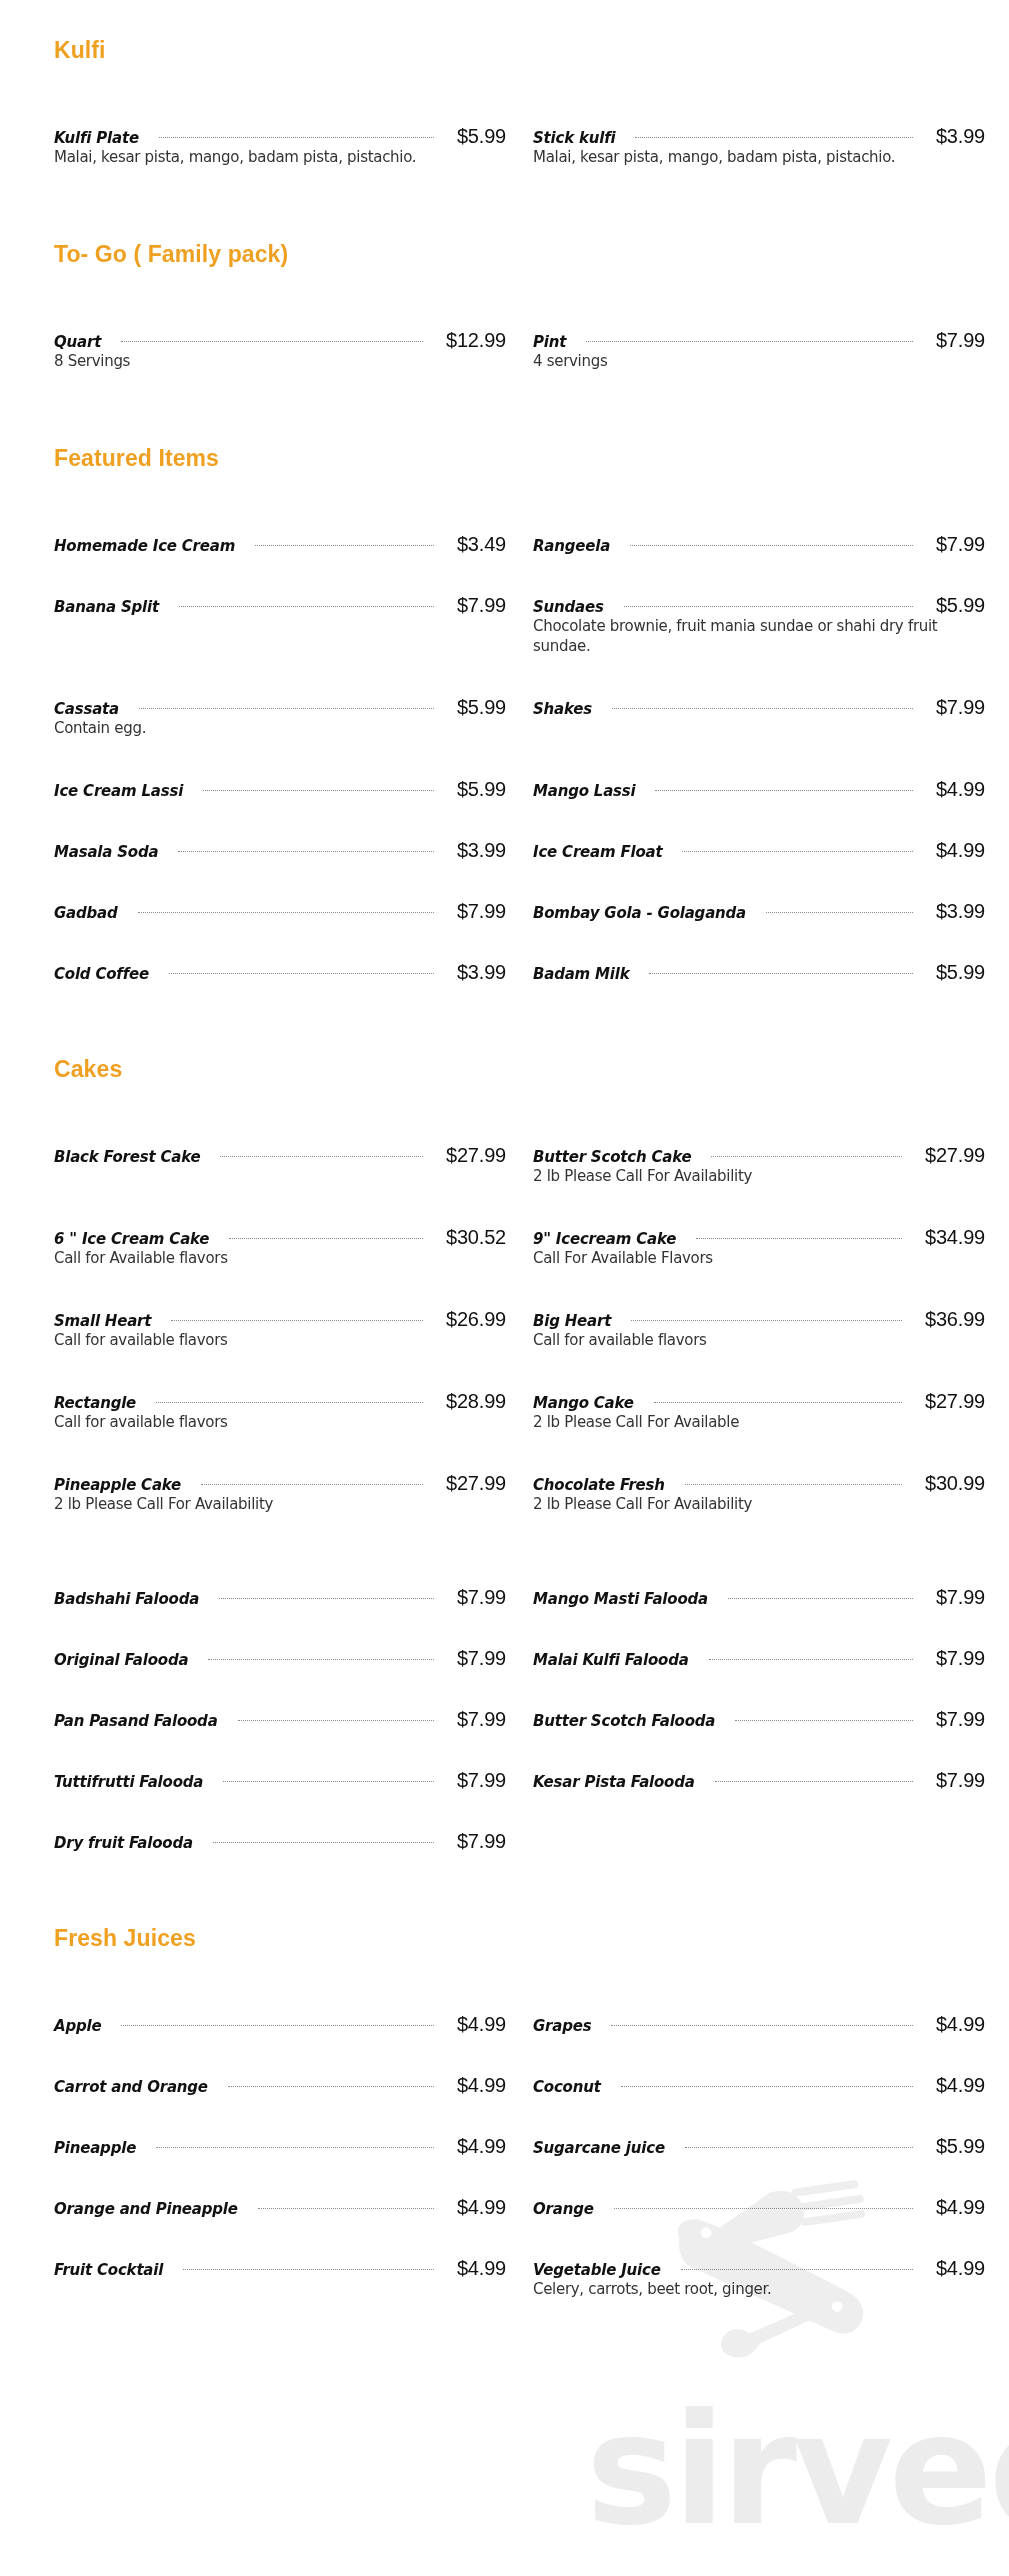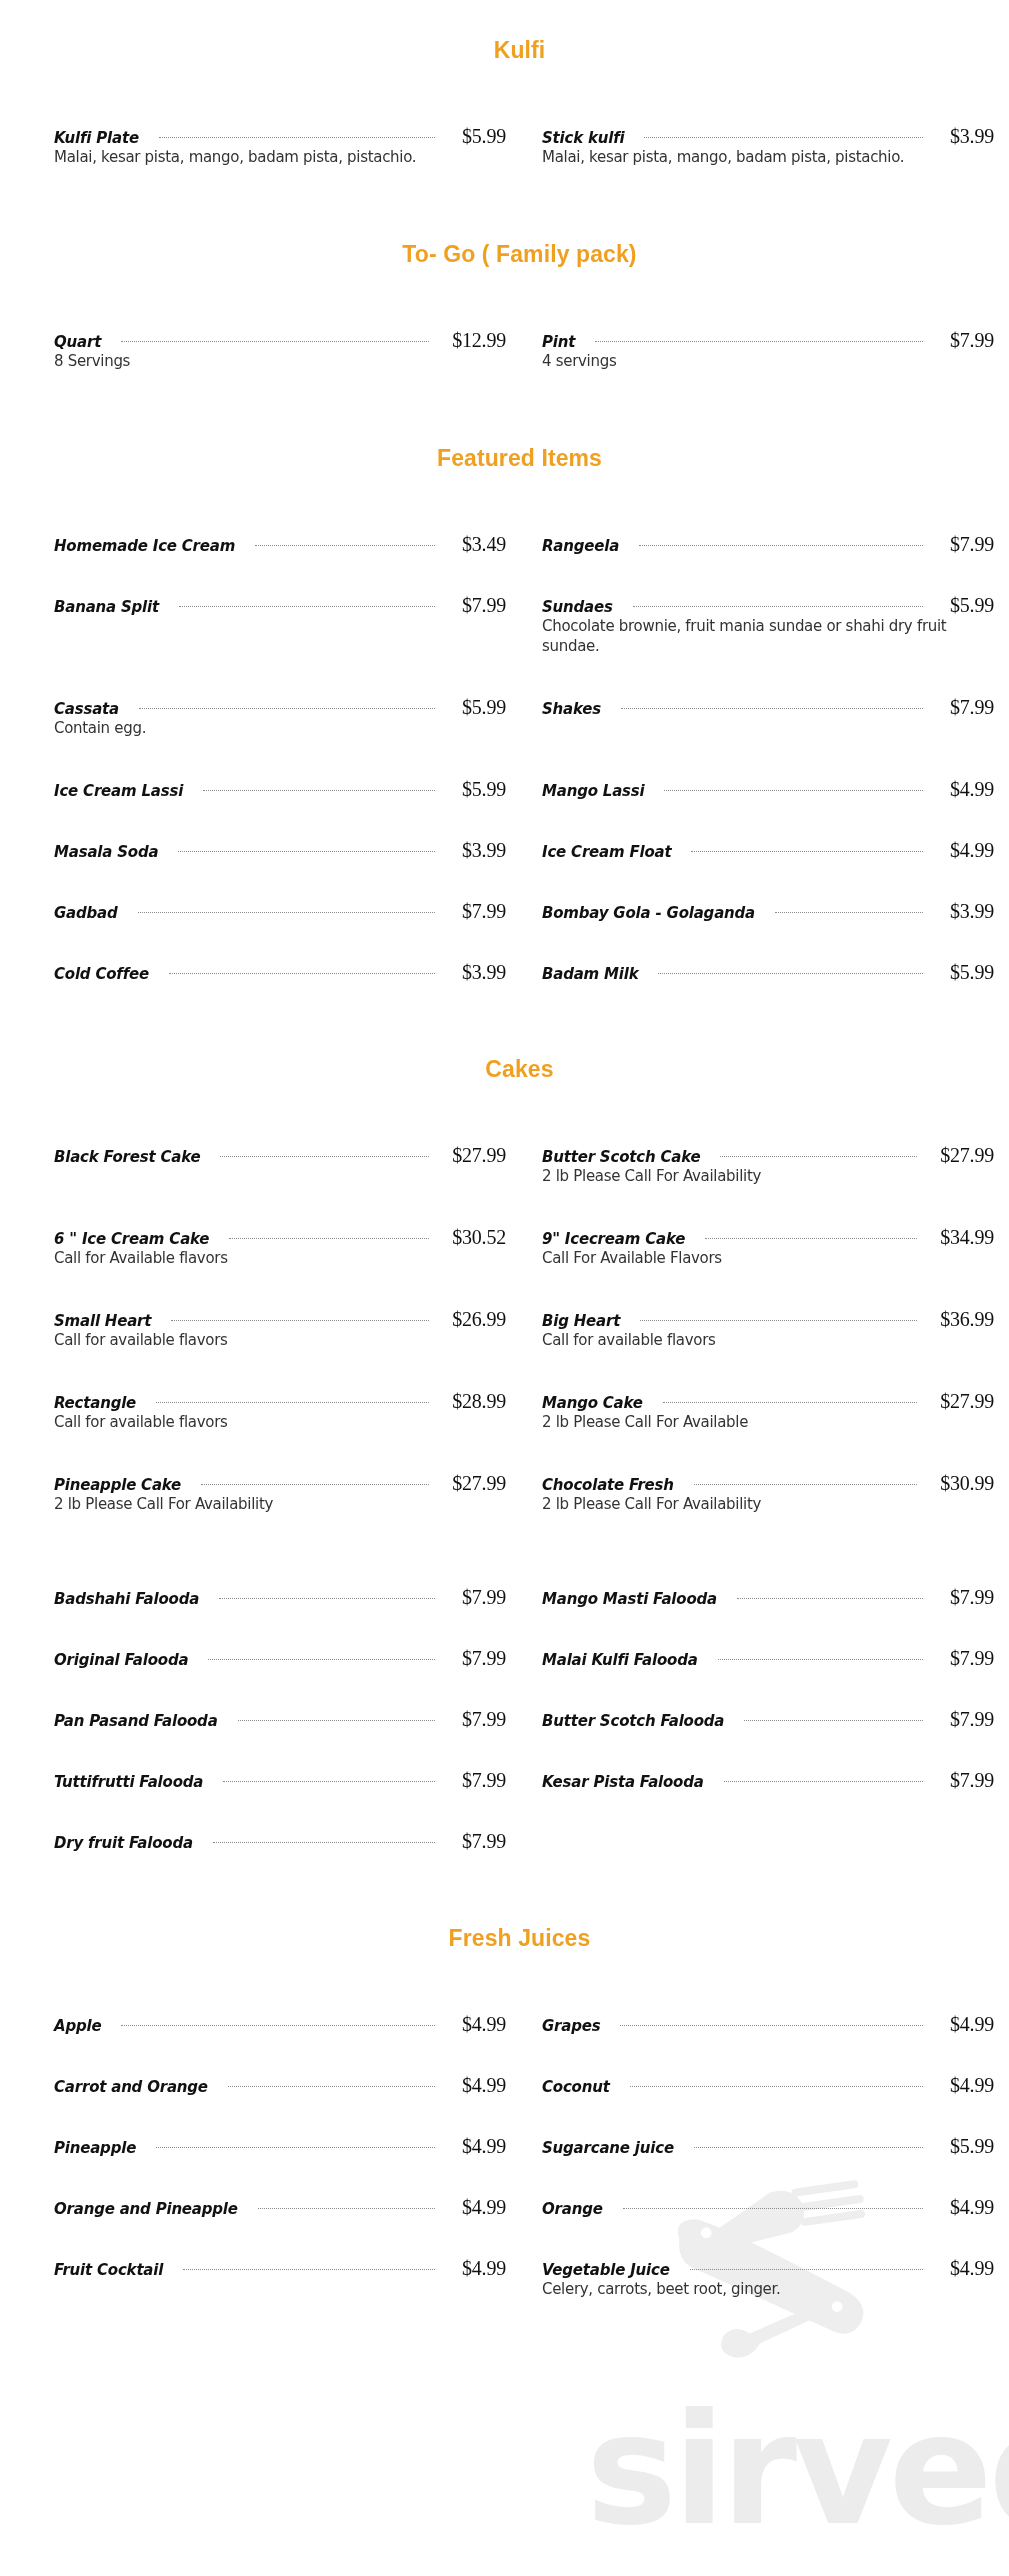--- a/index.html
+++ b/index.html
@@ -4,38 +4,38 @@
 <style>
   * { box-sizing: border-box; margin: 0; padding: 0; }
   html, body { width: 1009px; background: #ffffff; }
   body { position: relative; height: 2576px; overflow: hidden; font-family: "DejaVu Sans", sans-serif; color: #111; }
 
   .menu { position: relative; z-index: 2; width: 1009px; padding: 0 24px 0 54px; }
 
   .section { padding-top: 32px; }
   .section:first-child { padding-top: 35px; }
   .section-title {
-    text-align: center; color: #F0A020; font-size: 23px; font-weight: 600;
+    text-align: left; color: #F0A020; font-size: 23px; font-weight: 600;
     font-family: "Liberation Sans", "DejaVu Sans", sans-serif;
     height: 31px; line-height: 31px; margin-bottom: 59px; letter-spacing: 0.1px;
   }
 
-  .rows { display: grid; grid-template-columns: 452px 452px; column-gap: 36px; }
+  .rows { display: grid; grid-template-columns: 452px 452px; column-gap: 27px; }
   .cell { padding-bottom: 40px; min-height: 61px; }
   .item-line { display: flex; align-items: baseline; height: 20px; }
   .item-name {
     font-family: "DejaVu Sans", sans-serif; font-style: italic; font-weight: 600;
     font-size: 15px; color: #111; white-space: nowrap; letter-spacing: -0.2px;
   }
   .leader {
     flex: 1; margin: 0 23px 0 20px; border-bottom: 0.7px dotted #8a8a8a;
     position: relative; top: -4.7px; height: 0.7px;
   }
   .item-price {
-    font-family: Liberation Serif, serif; font-size: 20px; color: #111;
+    font-family: Liberation Sans, sans-serif; font-size: 20px; color: #111;
     white-space: nowrap; min-width: 48px; text-align: right; letter-spacing: -0.2px;
   }
   .item-desc {
     font-family: "DejaVu Sans", sans-serif; font-size: 15px; color: #333;
     line-height: 20px; margin-top: 2px; letter-spacing: -0.3px;
   }
   .empty { visibility: hidden; }
 
   
   .watermark { position: absolute; z-index: 1; left: 578px; top: 2172px; width: 417px; height: 377px; pointer-events: none; }

